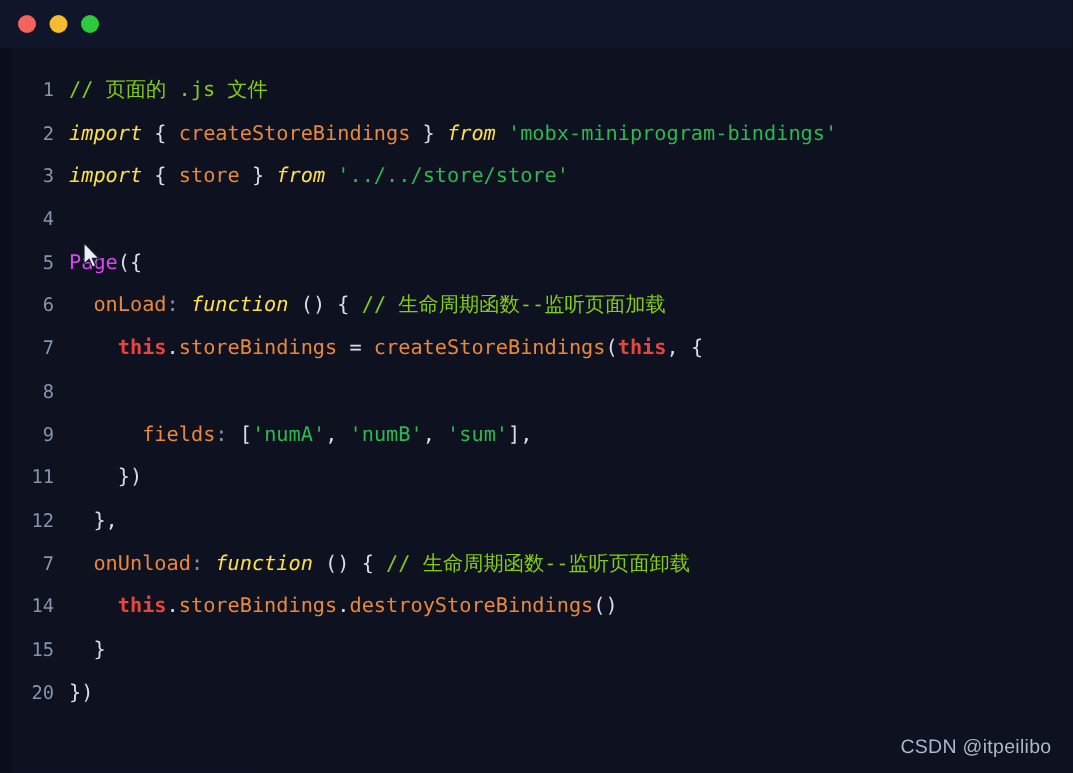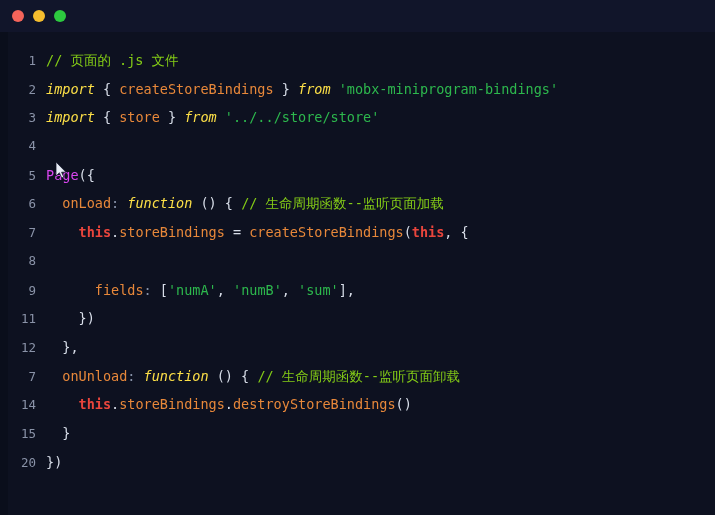--- a/index.html
+++ b/index.html
@@ -135,15 +135,16 @@
         <div class="code-line"><span class="ln">7</span><span class="src"><span class="t-punct">  </span><span class="t-ident">onUnload</span><span class="t-colon">: </span><span class="t-keyword">function</span><span class="t-punct"> () { </span><span class="t-comment">// 生命周期函数--监听页面卸载</span></span></div>
         <div class="code-line"><span class="ln">14</span><span class="src"><span class="t-punct">    </span><span class="t-this">this</span><span class="t-punct">.</span><span class="t-prop">storeBindings</span><span class="t-punct">.</span><span class="t-fn">destroyStoreBindings</span><span class="t-punct">()</span></span></div>
         <div class="code-line"><span class="ln">15</span><span class="src"><span class="t-punct">  }</span></span></div>
         <div class="code-line"><span class="ln">20</span><span class="src"><span class="t-punct">})</span></span></div>
       </div>
 
     <svg class="cursor" viewBox="0 0 12 18" style="left: 56px; top: 130px;">
       <polygon points="0,0 0,14 3.4,10.8 5.7,16 7.8,15 5.6,10.2 10,10.2" fill="#e9eef7" stroke="#1a1f33" stroke-width="0.8"></polygon>
     </svg>
 
+    <div class="watermark">CSDN @itpeilibo</div>
   </div>
 
 </div>
 
 </body></html>

